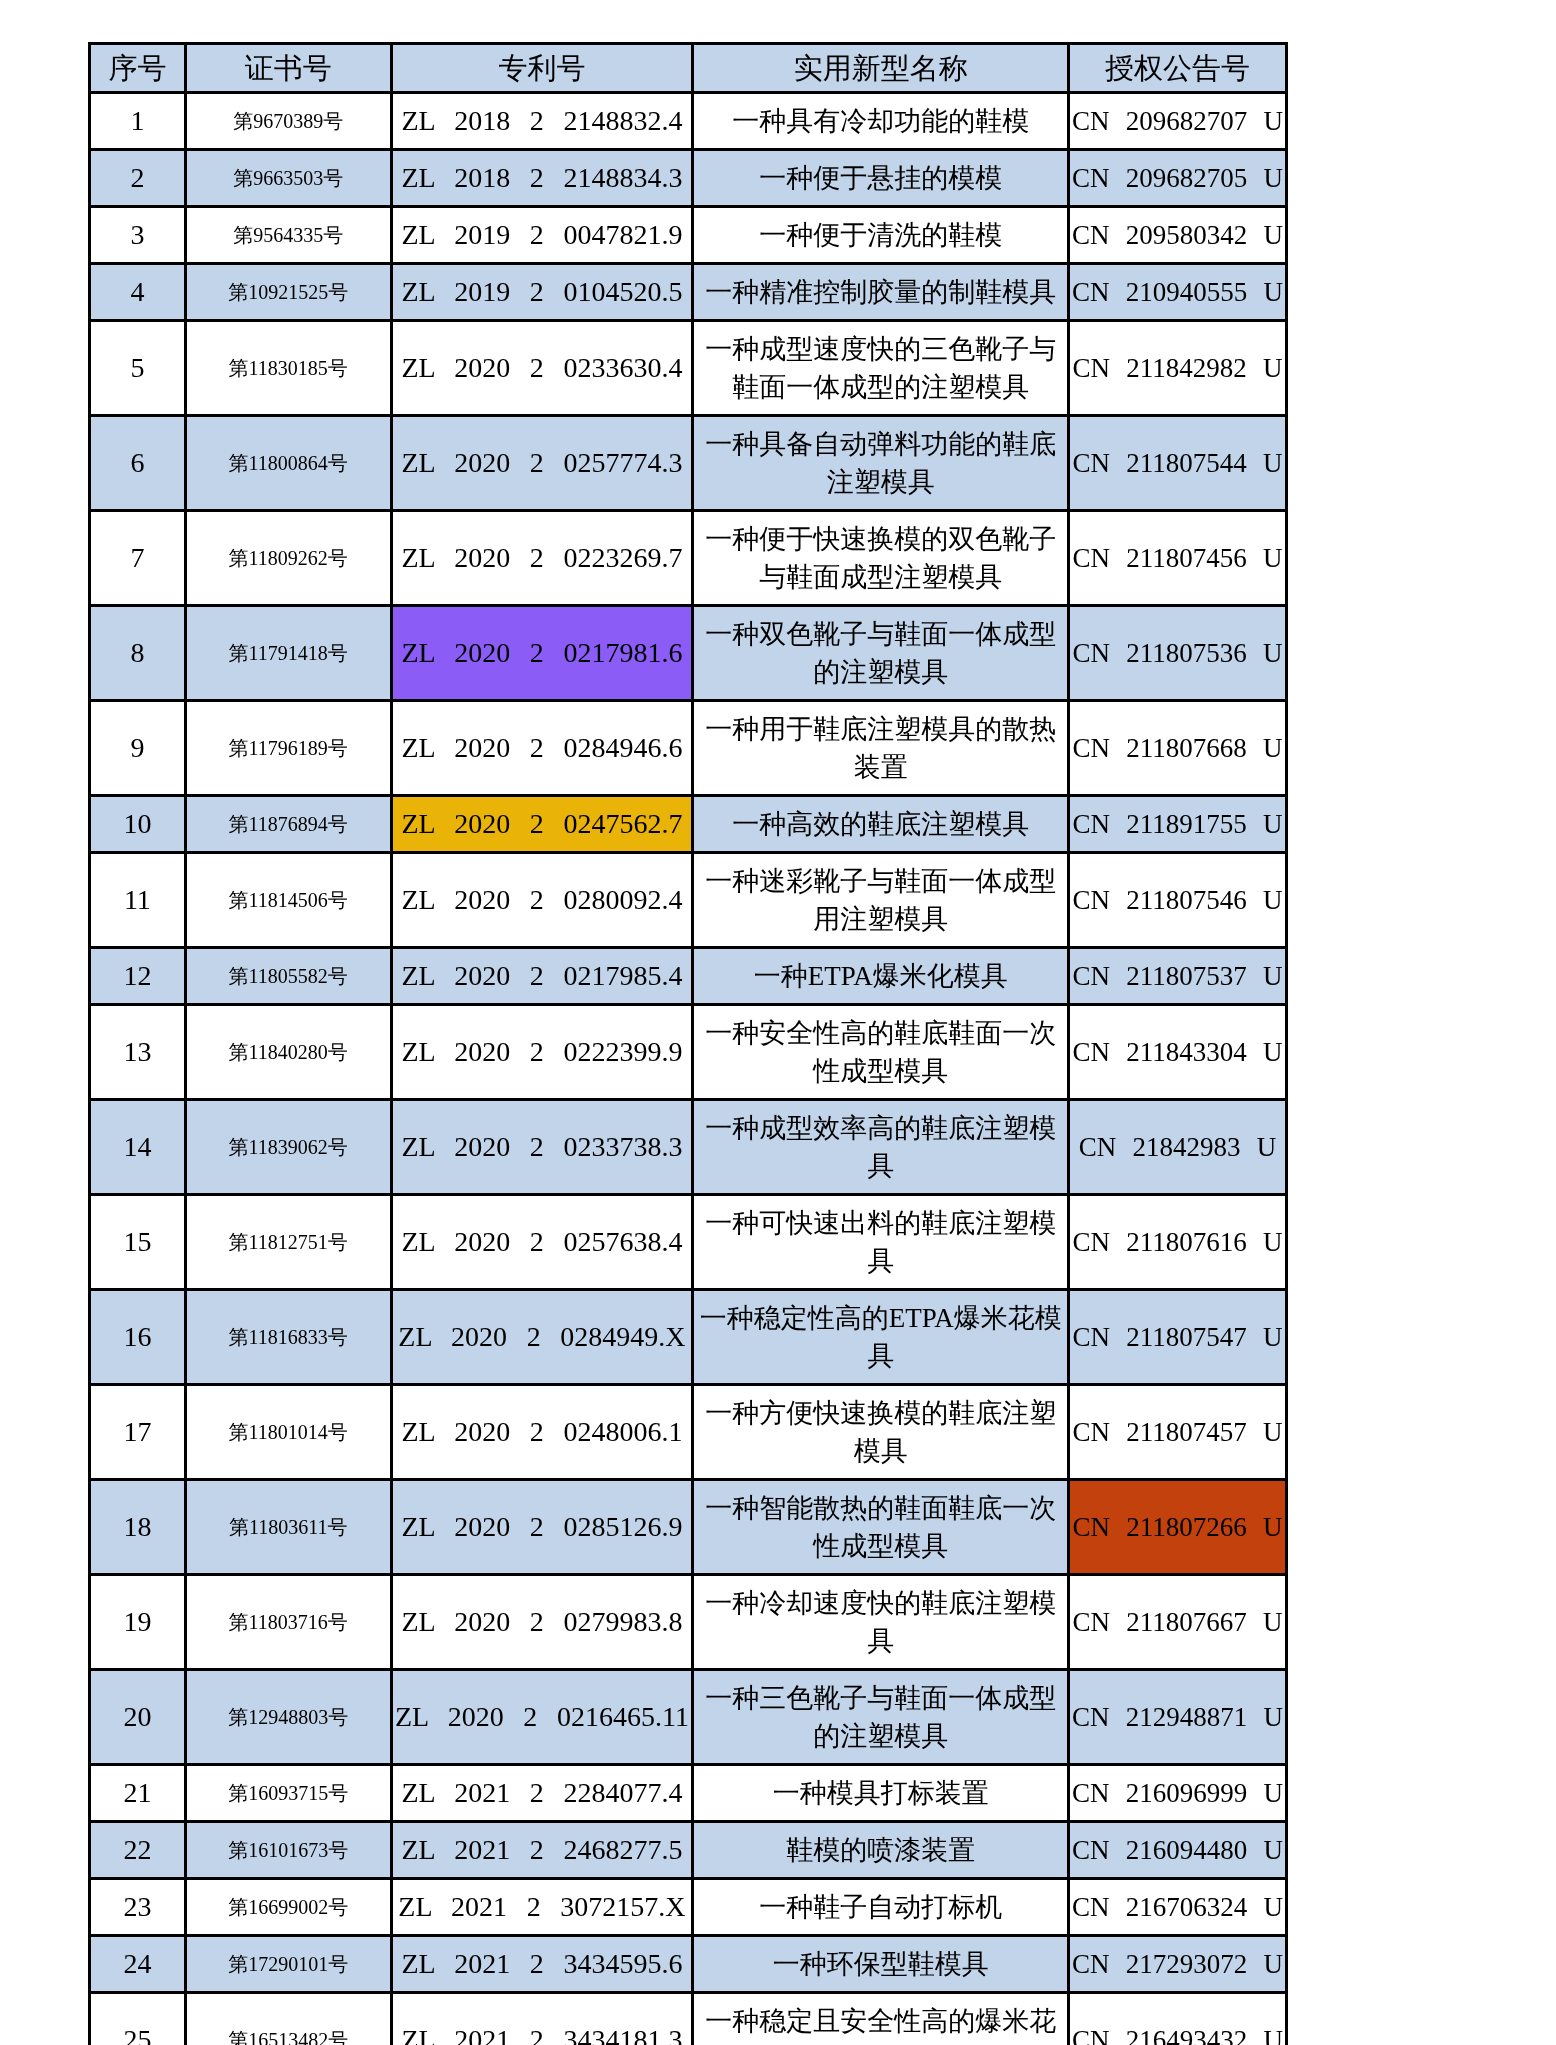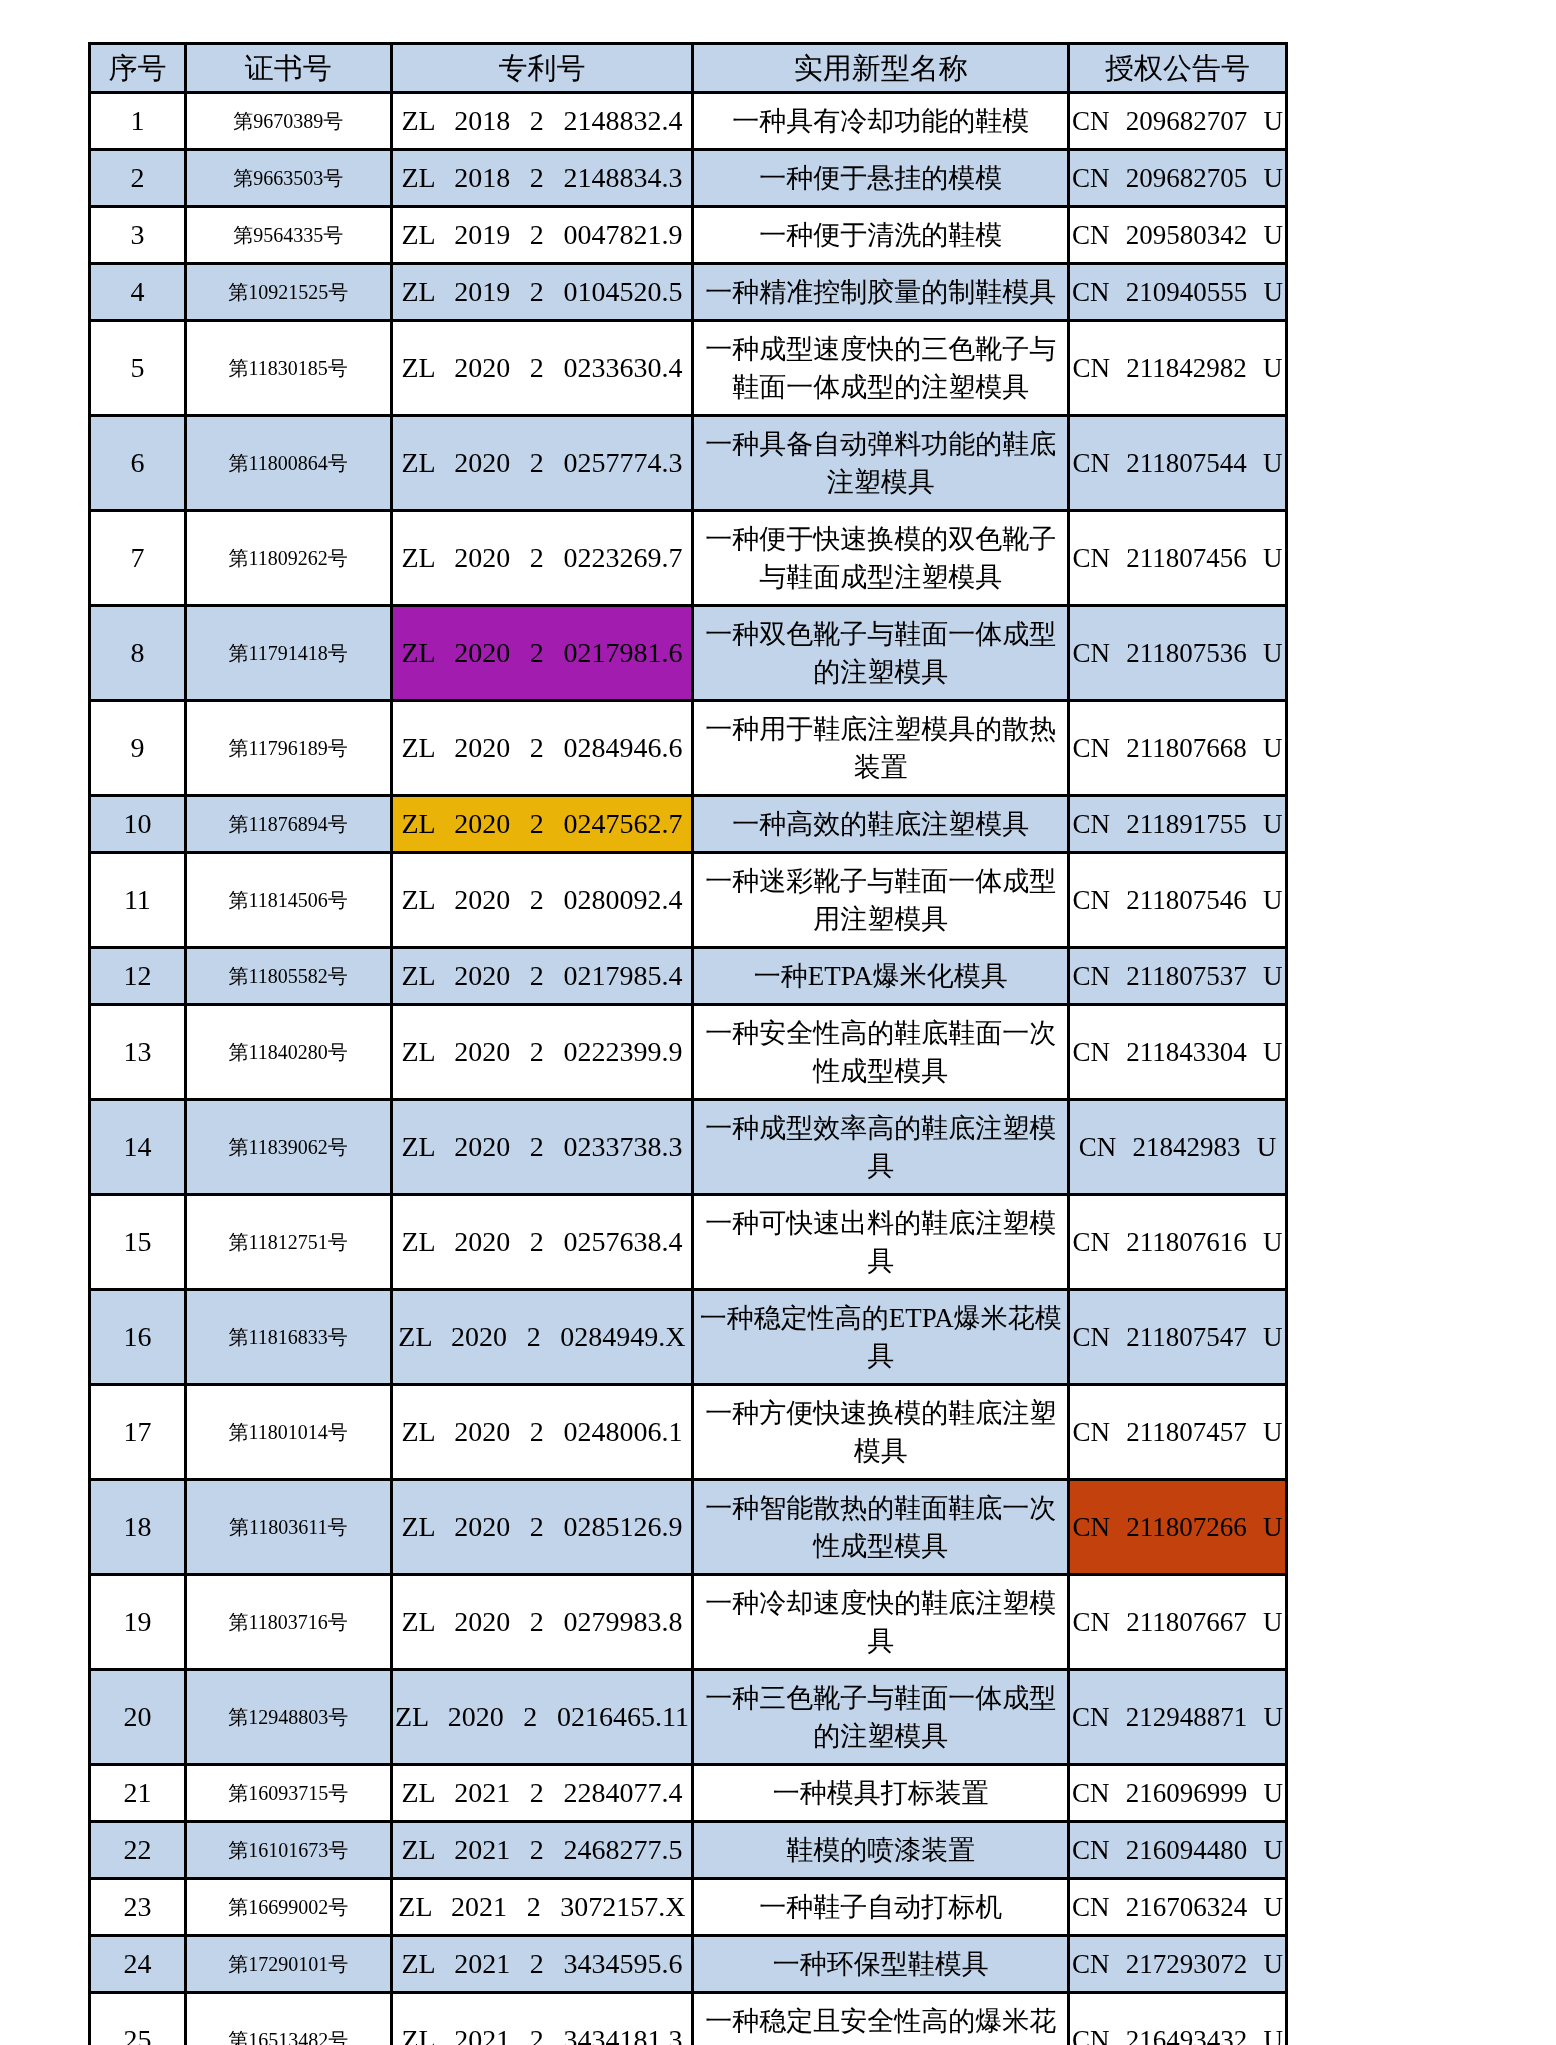--- a/index.html
+++ b/index.html
@@ -115,21 +115,21 @@
           <td class="c0">7</td>
           <td class="c1">第11809262号</td>
           <td class="c2">ZL 2020 2 0223269.7</td>
           <td class="c3">一种便于快速换模的双色靴子
 与鞋面成型注塑模具</td>
           <td class="c4">CN 211807456 U</td>
         </tr>
         <tr>
           <td class="c0" style="background: rgb(194, 212, 234);">8</td>
           <td class="c1" style="background: rgb(194, 212, 234);">第11791418号</td>
-          <td class="c2" style="background: #a21caf;">ZL 2020 2 0217981.6</td>
+          <td class="c2" style="background: #8b5cf6;">ZL 2020 2 0217981.6</td>
           <td class="c3" style="background: rgb(194, 212, 234);">一种双色靴子与鞋面一体成型
 的注塑模具</td>
           <td class="c4" style="background: rgb(194, 212, 234);">CN 211807536 U</td>
         </tr>
         <tr>
           <td class="c0">9</td>
           <td class="c1">第11796189号</td>
           <td class="c2">ZL 2020 2 0284946.6</td>
           <td class="c3">一种用于鞋底注塑模具的散热
 装置</td>

